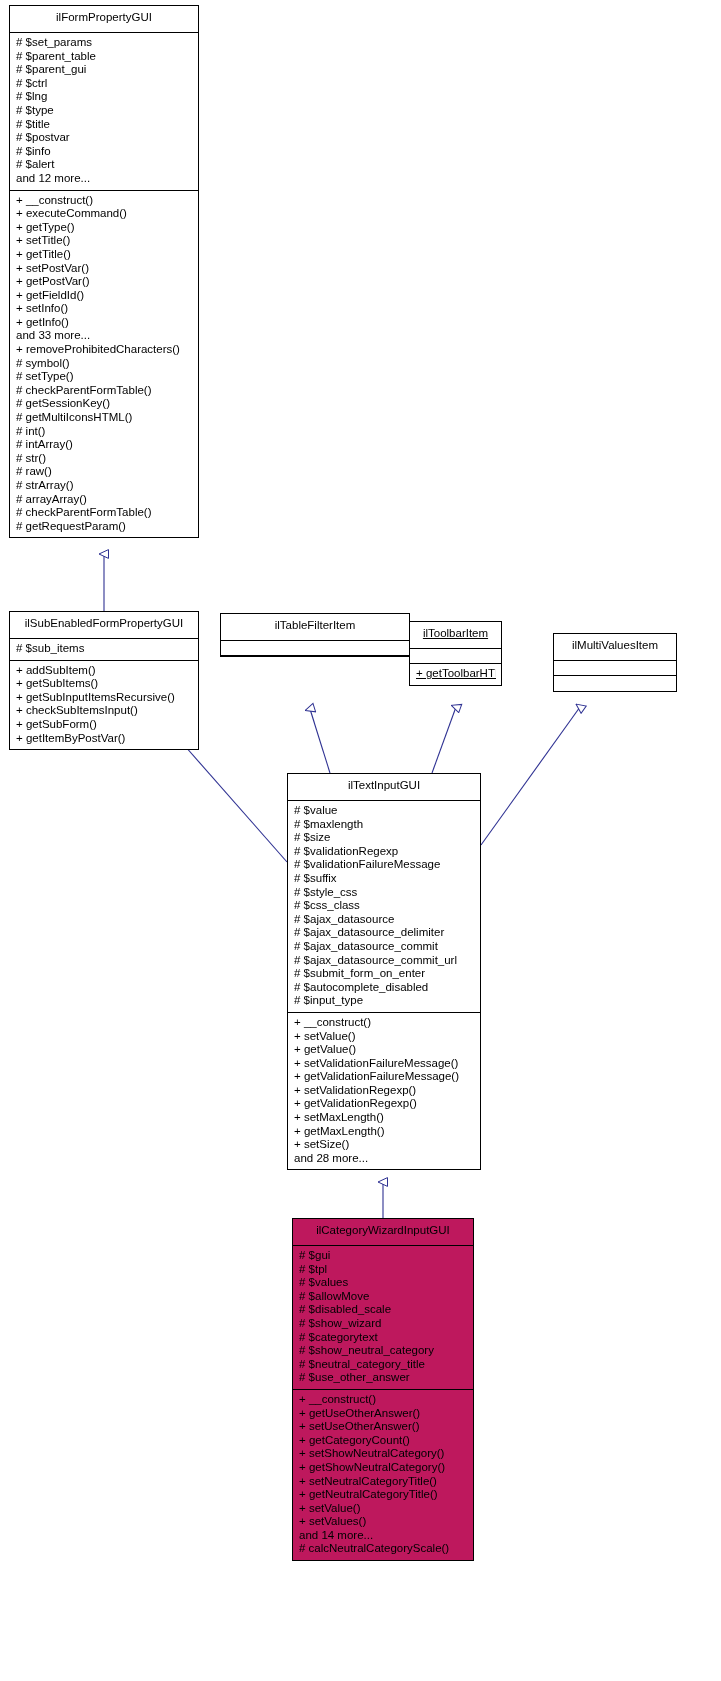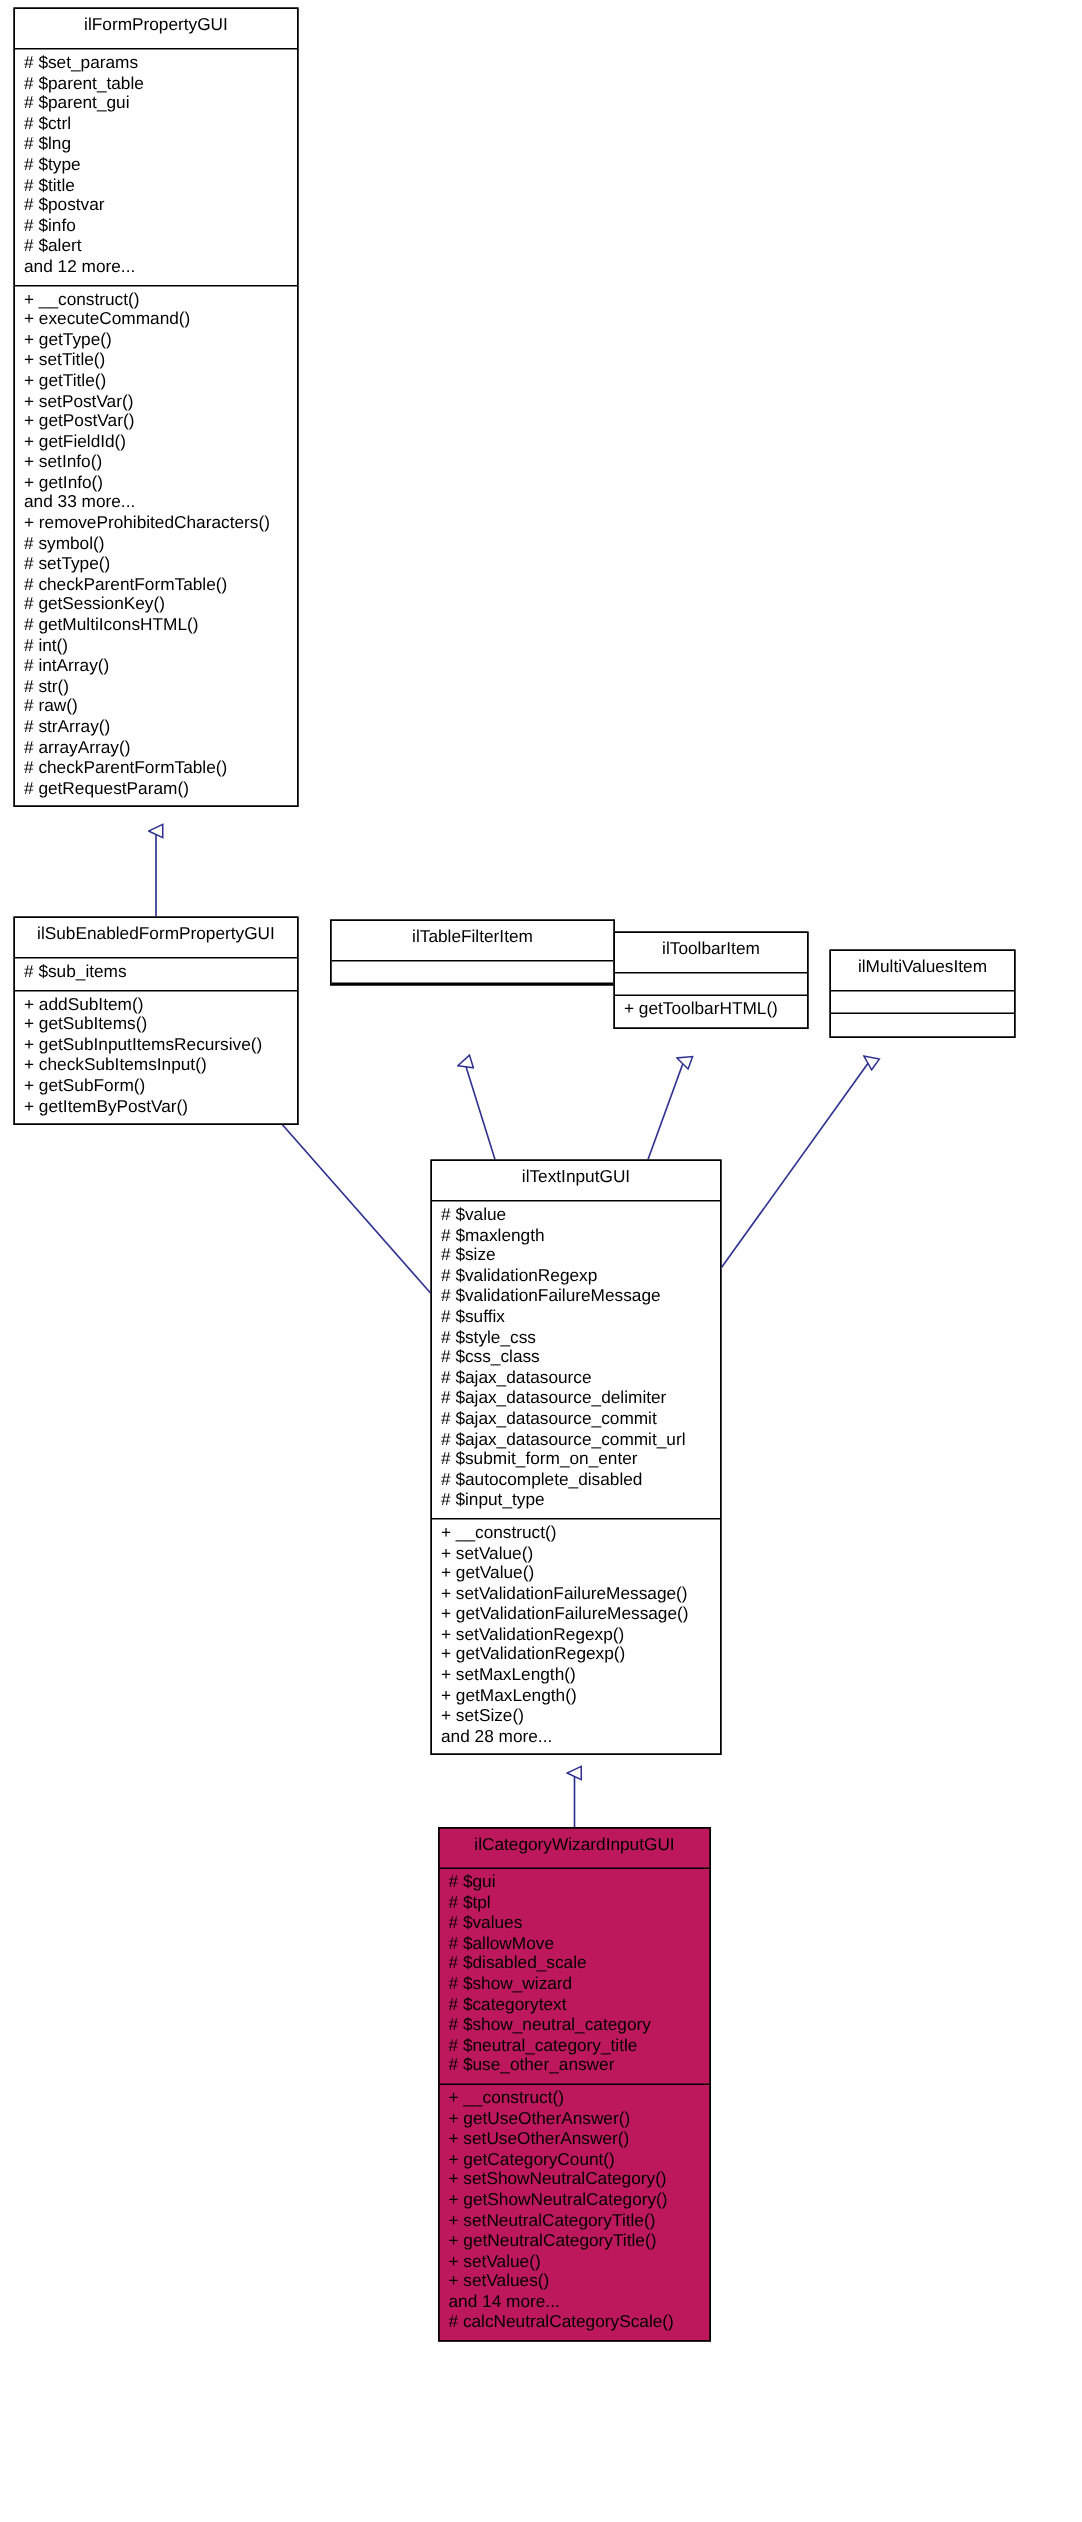--- a/index.html
+++ b/index.html
@@ -170,21 +170,21 @@
       <div class="row">+ getSubForm()</div>
       <div class="row">+ getItemByPostVar()</div>
     </div>
   </div>
 
   <div class="uml-class" style="left:220px; top:613px; width:190px;">
     <div class="title-band">ilTableFilterItem</div>
     <div class="compartment empty"></div>
   </div>
 
-  <div class="uml-class" style="left:409px; top:621px; width:130px;">
+  <div class="uml-class" style="left:409px; top:621px; width:93px;text-decoration:underline;">
     <div class="title-band">ilToolbarItem</div>
     <div class="compartment empty"></div>
     <div class="compartment last">
       <div class="row">+ getToolbarHTML()</div>
     </div>
   </div>
 
   <div class="uml-class" style="left:553px; top:633px; width:124px;">
     <div class="title-band">ilMultiValuesItem</div>
     <div class="compartment empty"></div>

